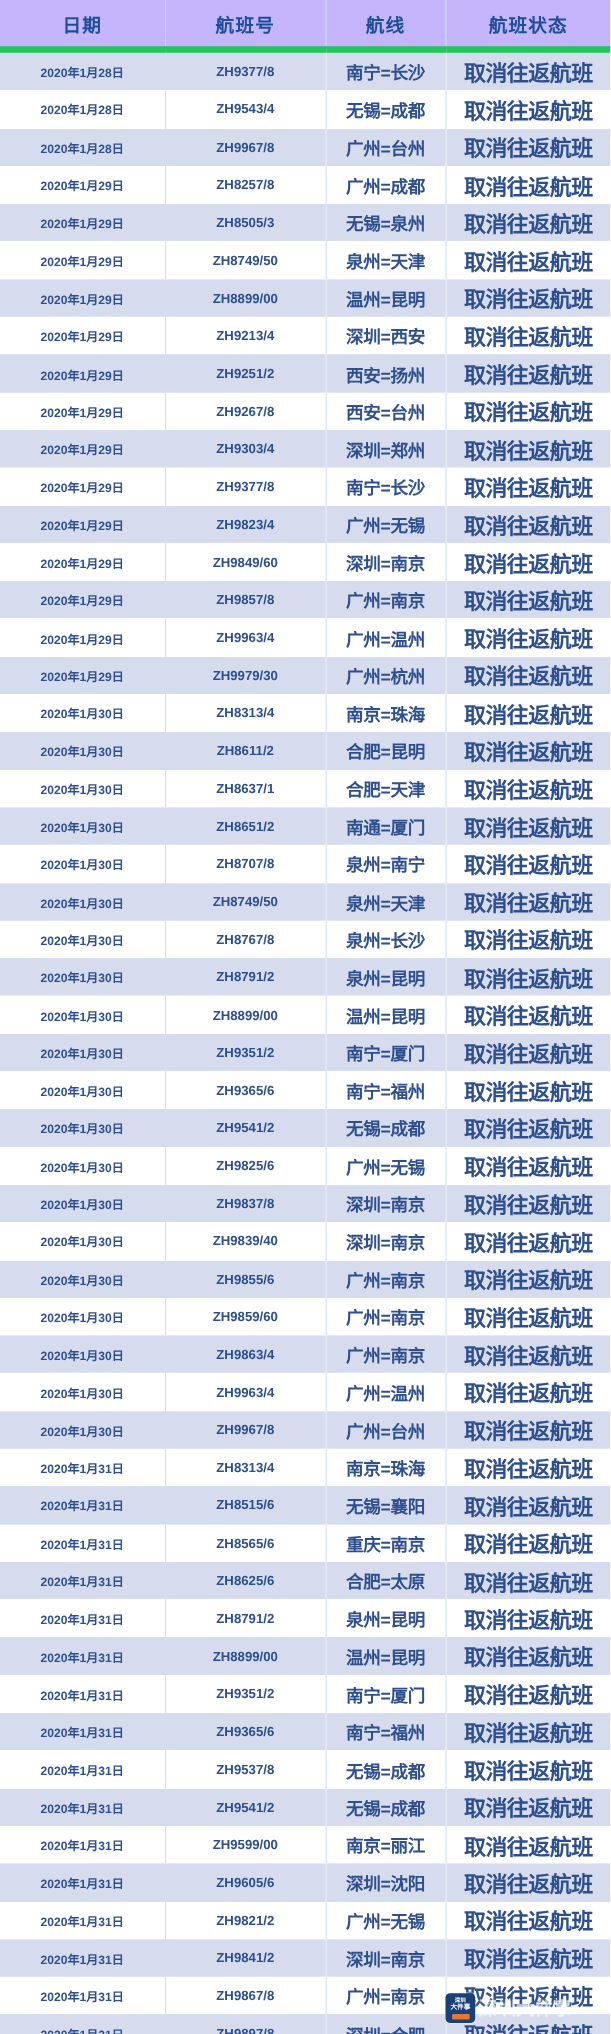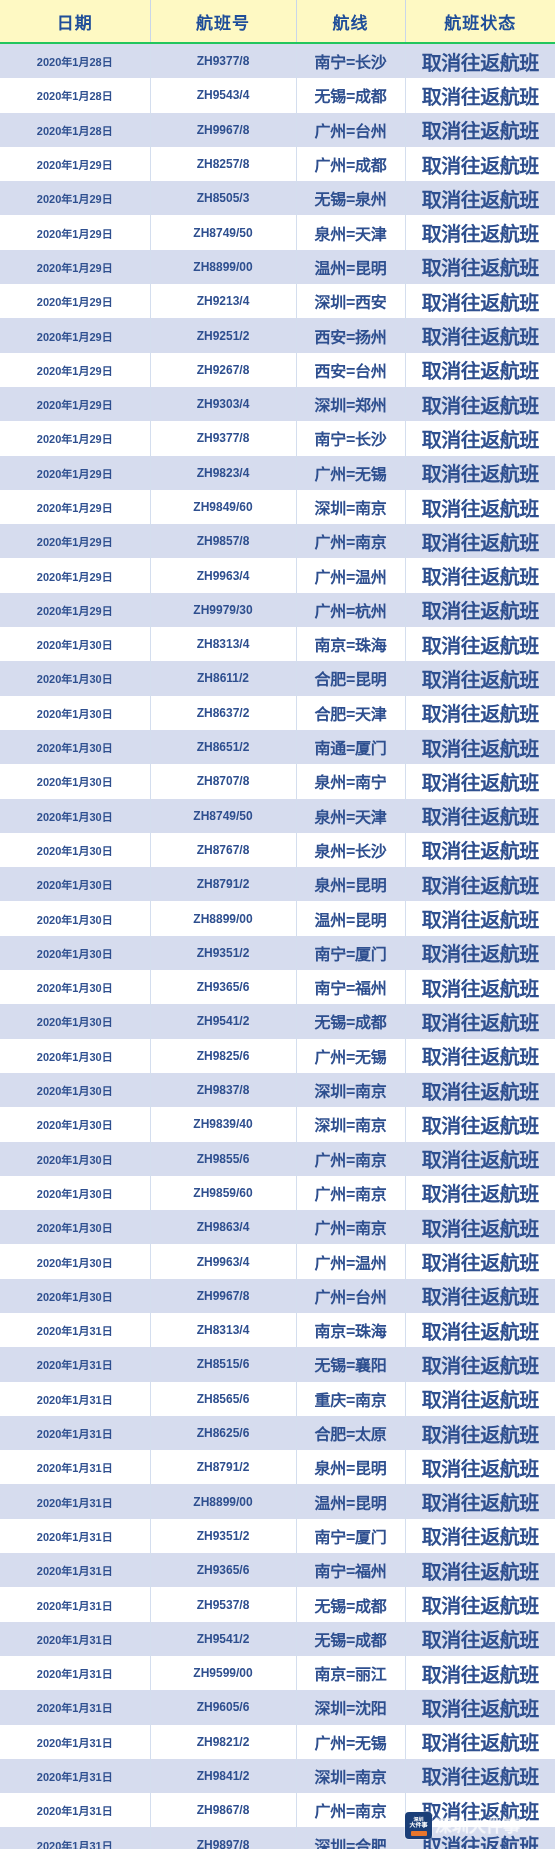--- a/index.html
+++ b/index.html
@@ -19,27 +19,27 @@
     border-collapse: collapse;
     table-layout: fixed;
   }
   .flight-table col.col-date   { width: 150px; }
   .flight-table col.col-flight { width: 146px; }
   .flight-table col.col-route  { width: 109px; }
   .flight-table col.col-status { width: 150px; }
 
   .flight-table thead th {
     height: 40px;
-    background: #fef9c3;
+    background: #c4b5fd;
     color: #1f4e99;
     font-size: 17px;
     font-weight: bold;
     vertical-align: middle;
     border-right: 1px solid #c9d6ea;
-    border-bottom: 2px solid #22c55e;
+    border-bottom: 6px solid #22c55e;
     letter-spacing: 1px;
     white-space: nowrap;
   }
   .flight-table thead th:last-child { border-right: none; }
 
   .flight-table tbody td {
     height: 32.3px;
     font-size: 16px;
     font-weight: bold;
     color: #2e4f8f;
@@ -243,21 +243,21 @@
           <td class="cell-status">取消往返航班</td>
         </tr>
         <tr class="even">
           <td class="cell-date">2020年1月30日</td>
           <td class="cell-flight">ZH8611/2</td>
           <td class="cell-route">合肥=昆明</td>
           <td class="cell-status">取消往返航班</td>
         </tr>
         <tr class="odd">
           <td class="cell-date">2020年1月30日</td>
-          <td class="cell-flight">ZH8637/2</td>
+          <td class="cell-flight">ZH8637/1</td>
           <td class="cell-route">合肥=天津</td>
           <td class="cell-status">取消往返航班</td>
         </tr>
         <tr class="even">
           <td class="cell-date">2020年1月30日</td>
           <td class="cell-flight">ZH8651/2</td>
           <td class="cell-route">南通=厦门</td>
           <td class="cell-status">取消往返航班</td>
         </tr>
         <tr class="odd">

